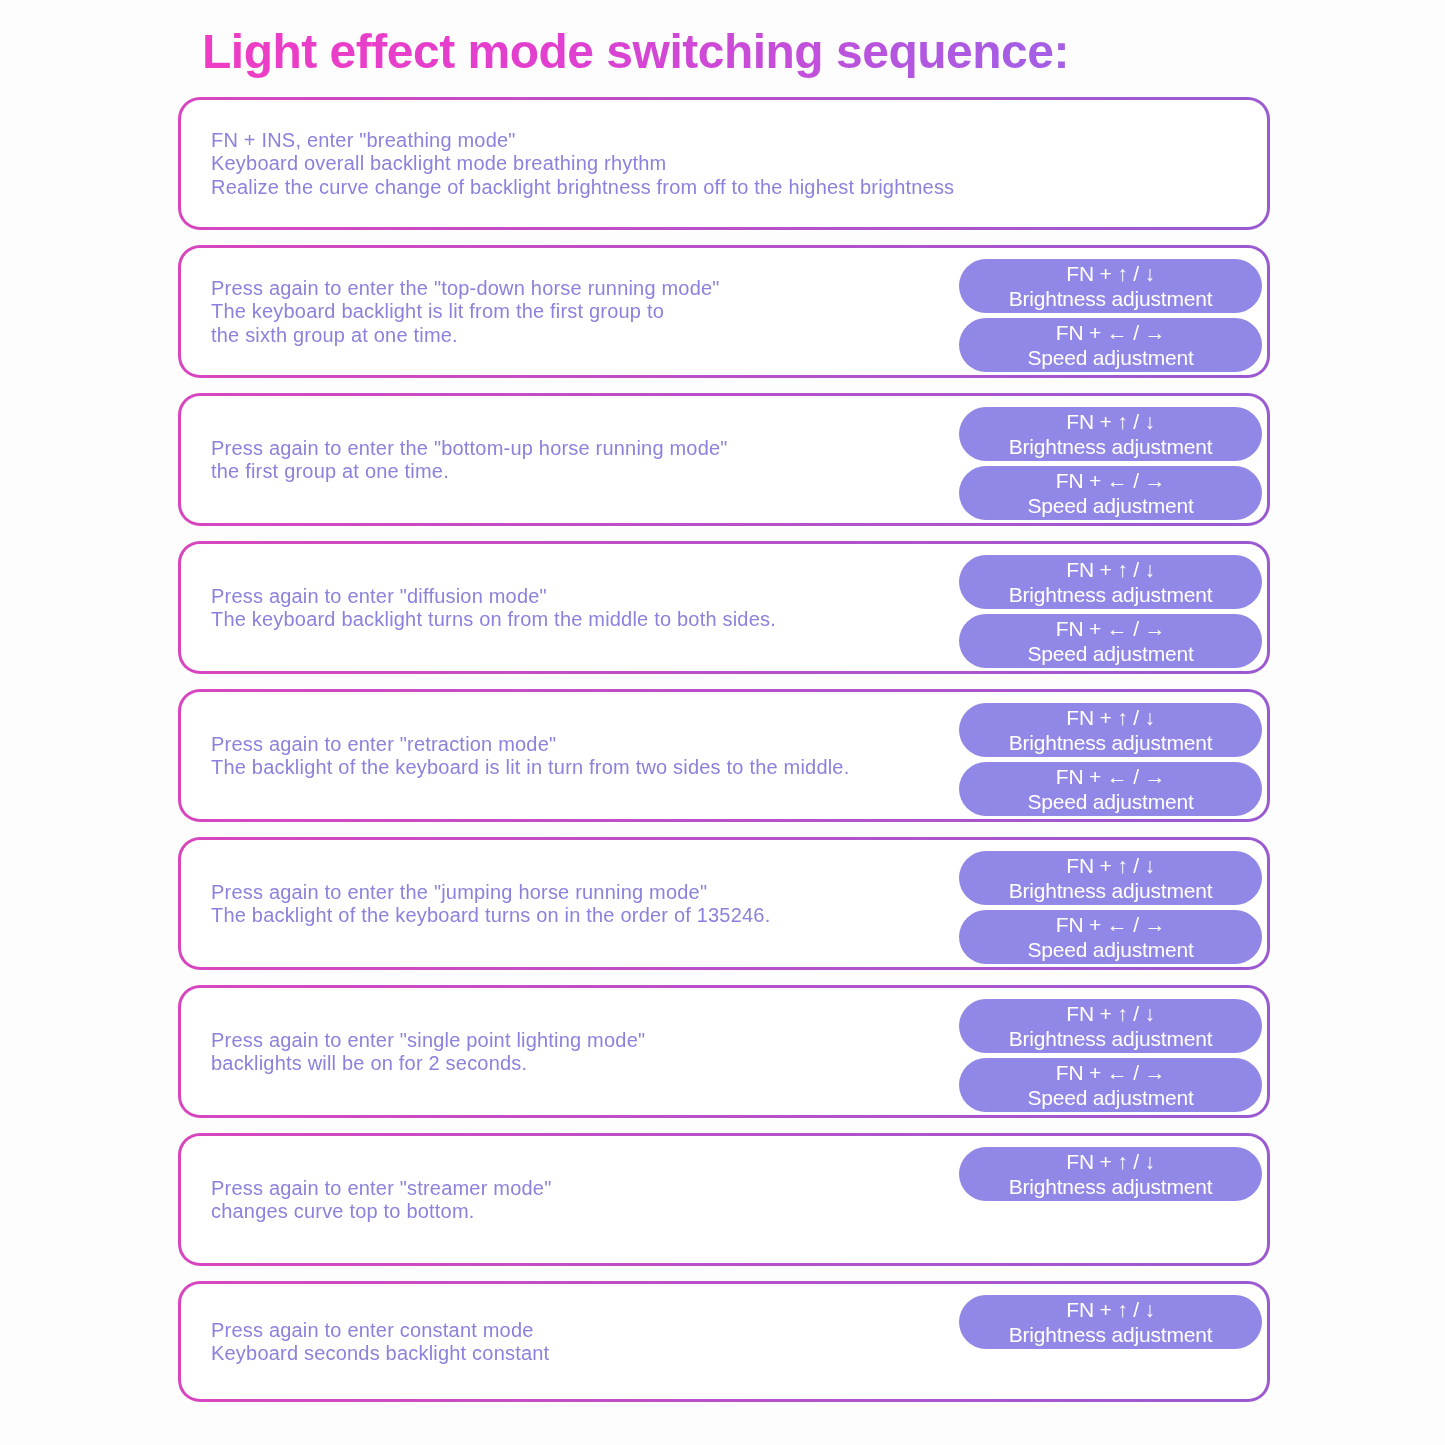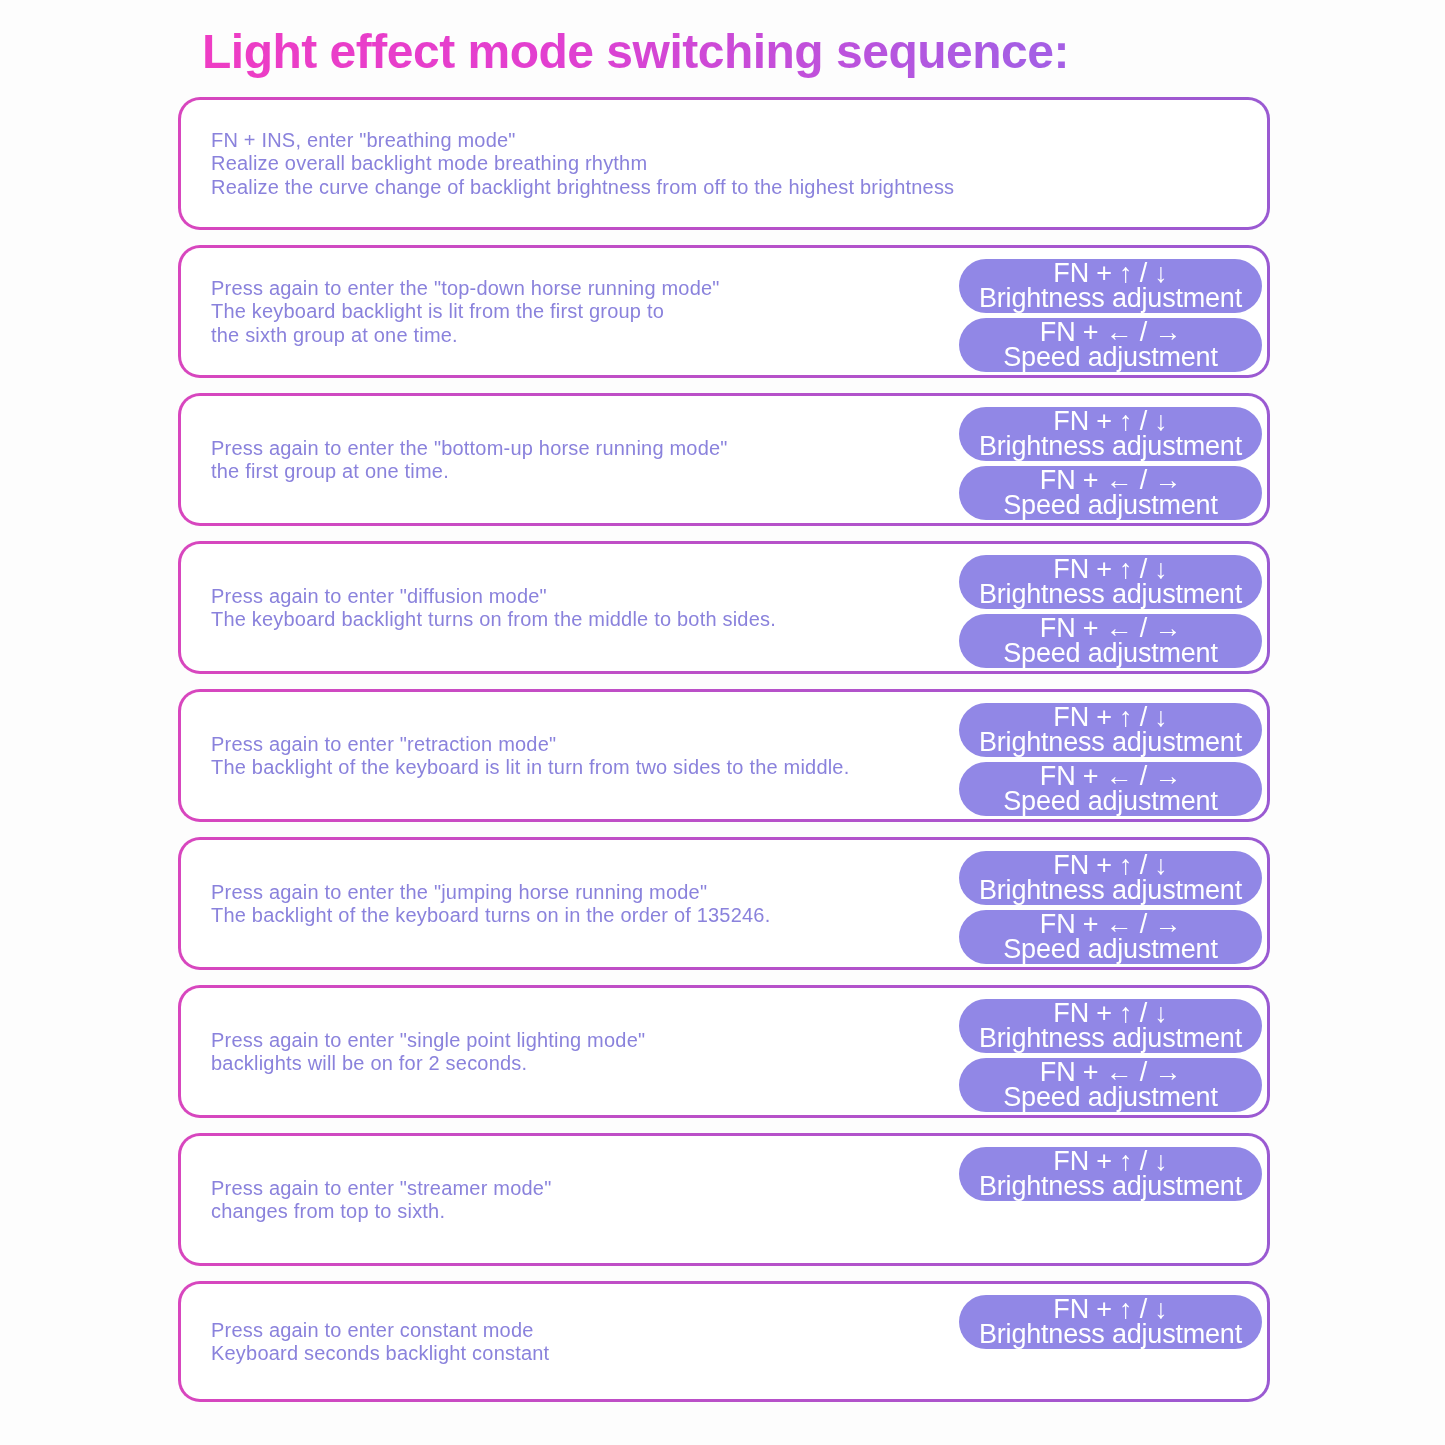--- a/index.html
+++ b/index.html
@@ -78,37 +78,37 @@
   .pill {
     width:303px;
     height:54px;
     border-radius:28px;
     background: var(--pill-bg, #9187e6);
     color: var(--pill-text, #ffffff);
     display:flex;
     flex-direction:column;
     justify-content:center;
     align-items:center;
-    font-size:27px;
+    font-size:21px;
     line-height:25px;
     letter-spacing:-0.2px;
   }
   .pill-keys, .pill-label { white-space:nowrap; }
 </style>
 </head>
 <body>
 
 <div class="page">
   <h1 class="title">Light effect mode switching sequence:</h1>
   <div class="boxes" id="boxes">
   <section class="box">
     <div class="box-inner">
       <div class="box-text">
             <div class="line">FN + INS, enter "breathing mode"</div>
-            <div class="line">Realize overall backlight mode breathing rhythm</div>
+            <div class="line">Keyboard overall backlight mode breathing rhythm</div>
             <div class="line">Realize the curve change of backlight brightness from off to the highest brightness</div>
           </div>
       <div class="box-pills"></div>
     </div>
   </section>
 
   <section class="box">
     <div class="box-inner">
       <div class="box-text">
             <div class="line">Press again to enter the "top-down horse running mode"</div>
@@ -226,21 +226,21 @@
     <div class="pill-label">Speed adjustment</div>
   </div>
 </div>
     </div>
   </section>
 
   <section class="box">
     <div class="box-inner">
       <div class="box-text">
             <div class="line">Press again to enter "streamer mode"</div>
-            <div class="line">changes from top to sixth.</div>
+            <div class="line">changes curve top to bottom.</div>
           </div>
       <div class="box-pills">
   <div class="pill">
     <div class="pill-keys">FN + ↑ / ↓</div>
     <div class="pill-label">Brightness adjustment</div>
   </div>
 </div>
     </div>
   </section>
 

